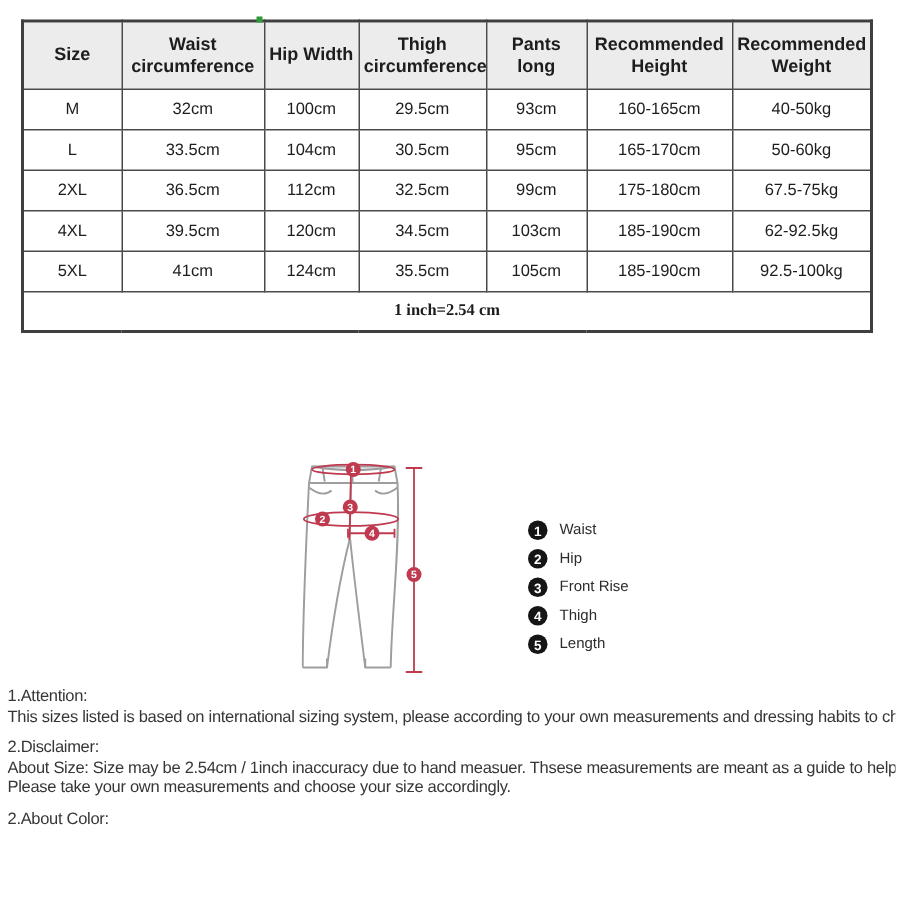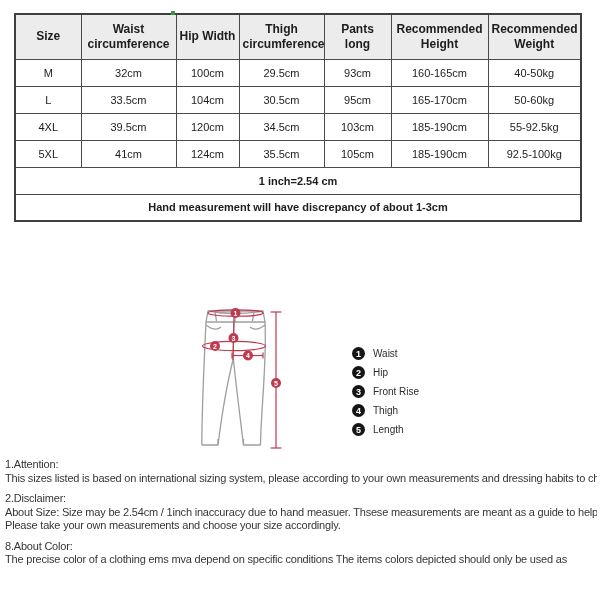--- a/index.html
+++ b/index.html
@@ -9,21 +9,21 @@
 
   
   .size-table-wrap { position:absolute; left:14px; top:13px; }
   table.size-table { border-collapse:collapse; table-layout:fixed; width:566px;
                      border:2px solid #3f3f3f; background:#fff; }
   table.size-table th, table.size-table td { border:1px solid #4a4a4a; text-align:center;
                      vertical-align:middle; color:#1d1d1d; overflow:hidden; }
   table.size-table th { height:45px; font-size:12px; font-weight:bold;
                      background:#ececec; white-space:pre-line; line-height:1.25; padding:2px 3px; }
   table.size-table td { height:27px; font-size:11px; padding:1px 2px; }
-  table.size-table tfoot td { font-family:Liberation Sans, sans-serif; font-weight:bold;
+  table.size-table tfoot td { font-family:Liberation Serif, serif; font-weight:bold;
                      font-size:11px; }
   .tf-inch td { height:18px; }
   .tf-hand td { height:19px; }
   .green-tick { position:absolute; left:157px; top:-2px; width:4px; height:4px;
                 background:#2f9a38; }
 
   
   .diagram { position:absolute; left:0; top:295px; width:600px; height:165px; }
   .pants-svg { position:absolute; left:201px; top:13px; }
   .legend { position:absolute; left:352px; top:49px; }
@@ -85,44 +85,50 @@
           <tr>
             <td>L</td>
             <td>33.5cm</td>
             <td>104cm</td>
             <td>30.5cm</td>
             <td>95cm</td>
             <td>165-170cm</td>
             <td>50-60kg</td>
           </tr>
           <tr>
+            <td>2XL</td>
+            <td>36.5cm</td>
+            <td>112cm</td>
+            <td>32.5cm</td>
+            <td>99cm</td>
+            <td>175-180cm</td>
+            <td>67.5-75kg</td>
+          </tr>
+          <tr>
             <td>4XL</td>
             <td>39.5cm</td>
             <td>120cm</td>
             <td>34.5cm</td>
             <td>103cm</td>
             <td>185-190cm</td>
-            <td>55-92.5kg</td>
+            <td>62-92.5kg</td>
           </tr>
           <tr>
             <td>5XL</td>
             <td>41cm</td>
             <td>124cm</td>
             <td>35.5cm</td>
             <td>105cm</td>
             <td>185-190cm</td>
             <td>92.5-100kg</td>
           </tr>
         </tbody>
       <tfoot>
         <tr class="tf-inch">
           <td colspan="7">1 inch=2.54 cm</td>
-        </tr>
-        <tr class="tf-hand">
-          <td colspan="7">Hand measurement will have discrepancy of about 1-3cm</td>
         </tr>
       </tfoot>
     </table>
   </div>
 
   <div class="diagram">
     <svg class="pants-svg" width="82" height="148" viewBox="0 0 82 148">
 
       <g fill="none" stroke="#9e9e9e" stroke-width="1.3" stroke-linejoin="round">
         <path d="M7,3 L62,3 L64,14 L5,14 Z"></path>
@@ -209,18 +215,17 @@
       <div class="note-section">
         <p class="note-title">1.Attention:</p>
         <p class="note-line">This sizes listed is based on international sizing system, please according to your own measurements and dressing habits to choose your suitable size.</p>
       </div>
       <div class="note-section">
         <p class="note-title">2.Disclaimer:</p>
         <p class="note-line">About Size: Size may be 2.54cm / 1inch inaccuracy due to hand measuer. Thsese measurements are meant as a guide to help you select the correct size.</p>
         <p class="note-line">Please take your own measurements and choose your size accordingly.</p>
       </div>
       <div class="note-section">
-        <p class="note-title">8.About Color:</p>
-        <p class="note-line">The precise color of a clothing ems mva depend on specific conditions The items colors depicted should only be used as</p>
+        <p class="note-title">2.About Color:</p>
       </div>
     </div>
 
 </div>
 
 </body></html>

